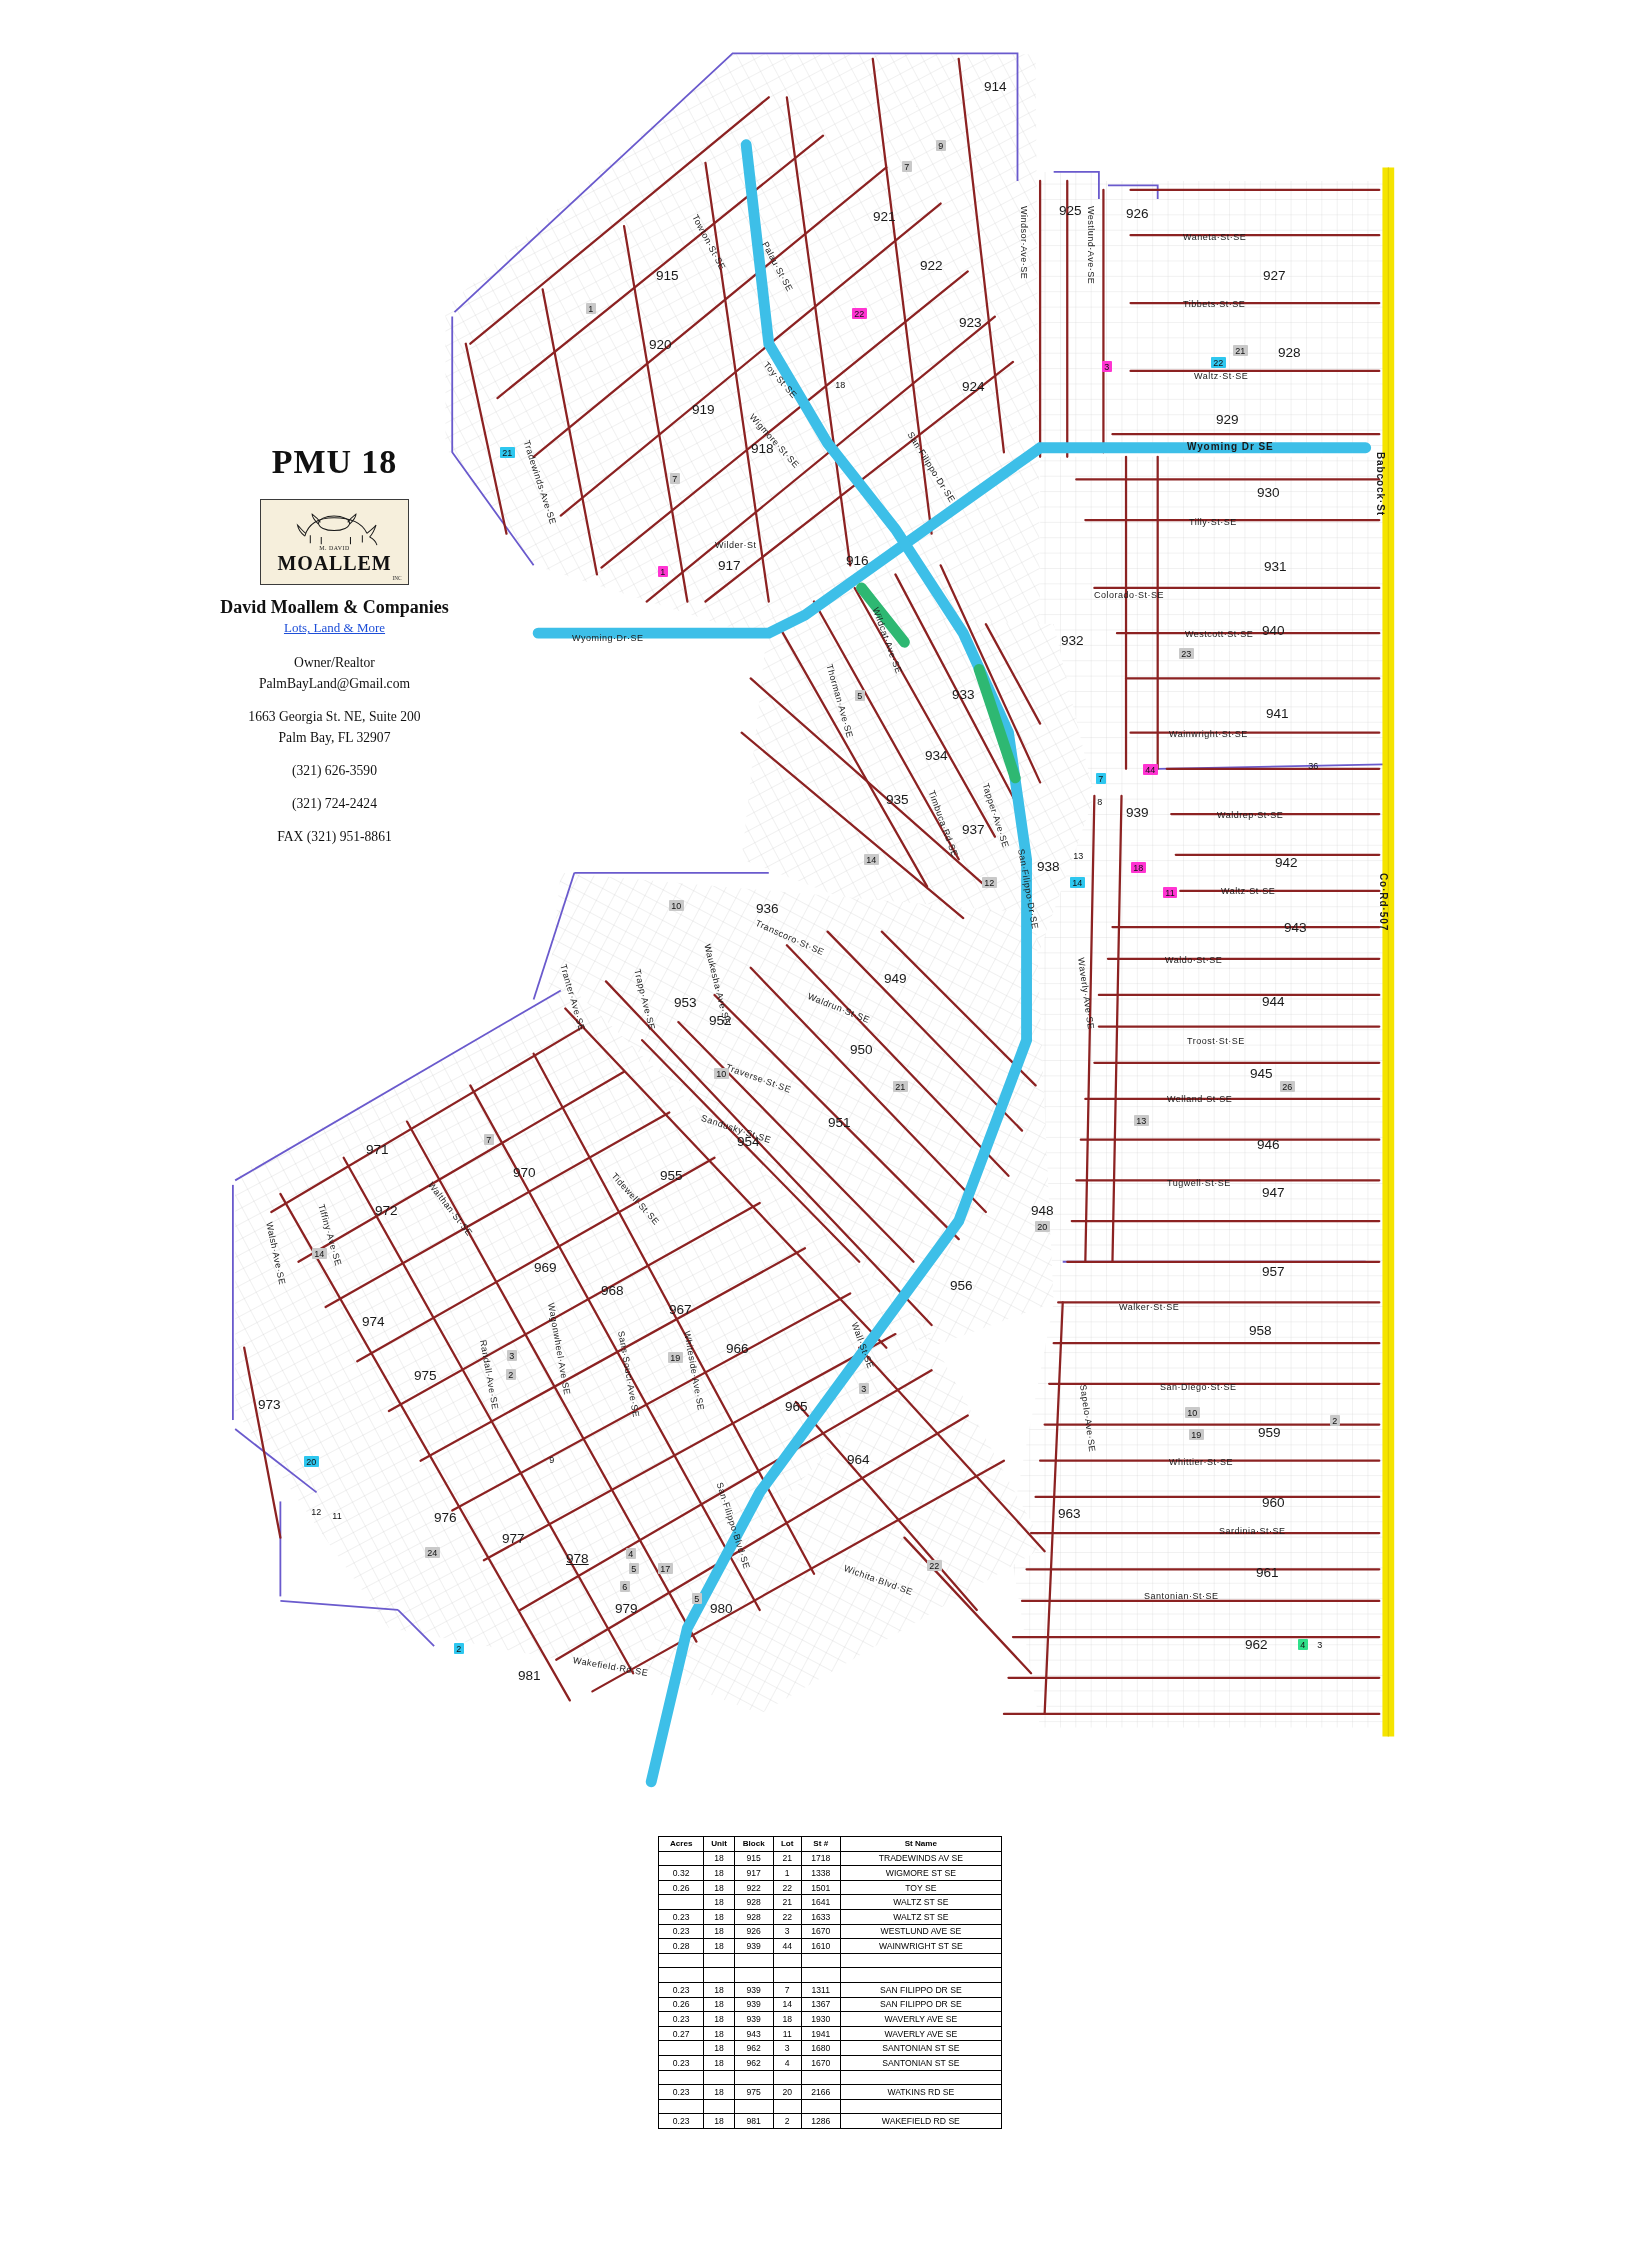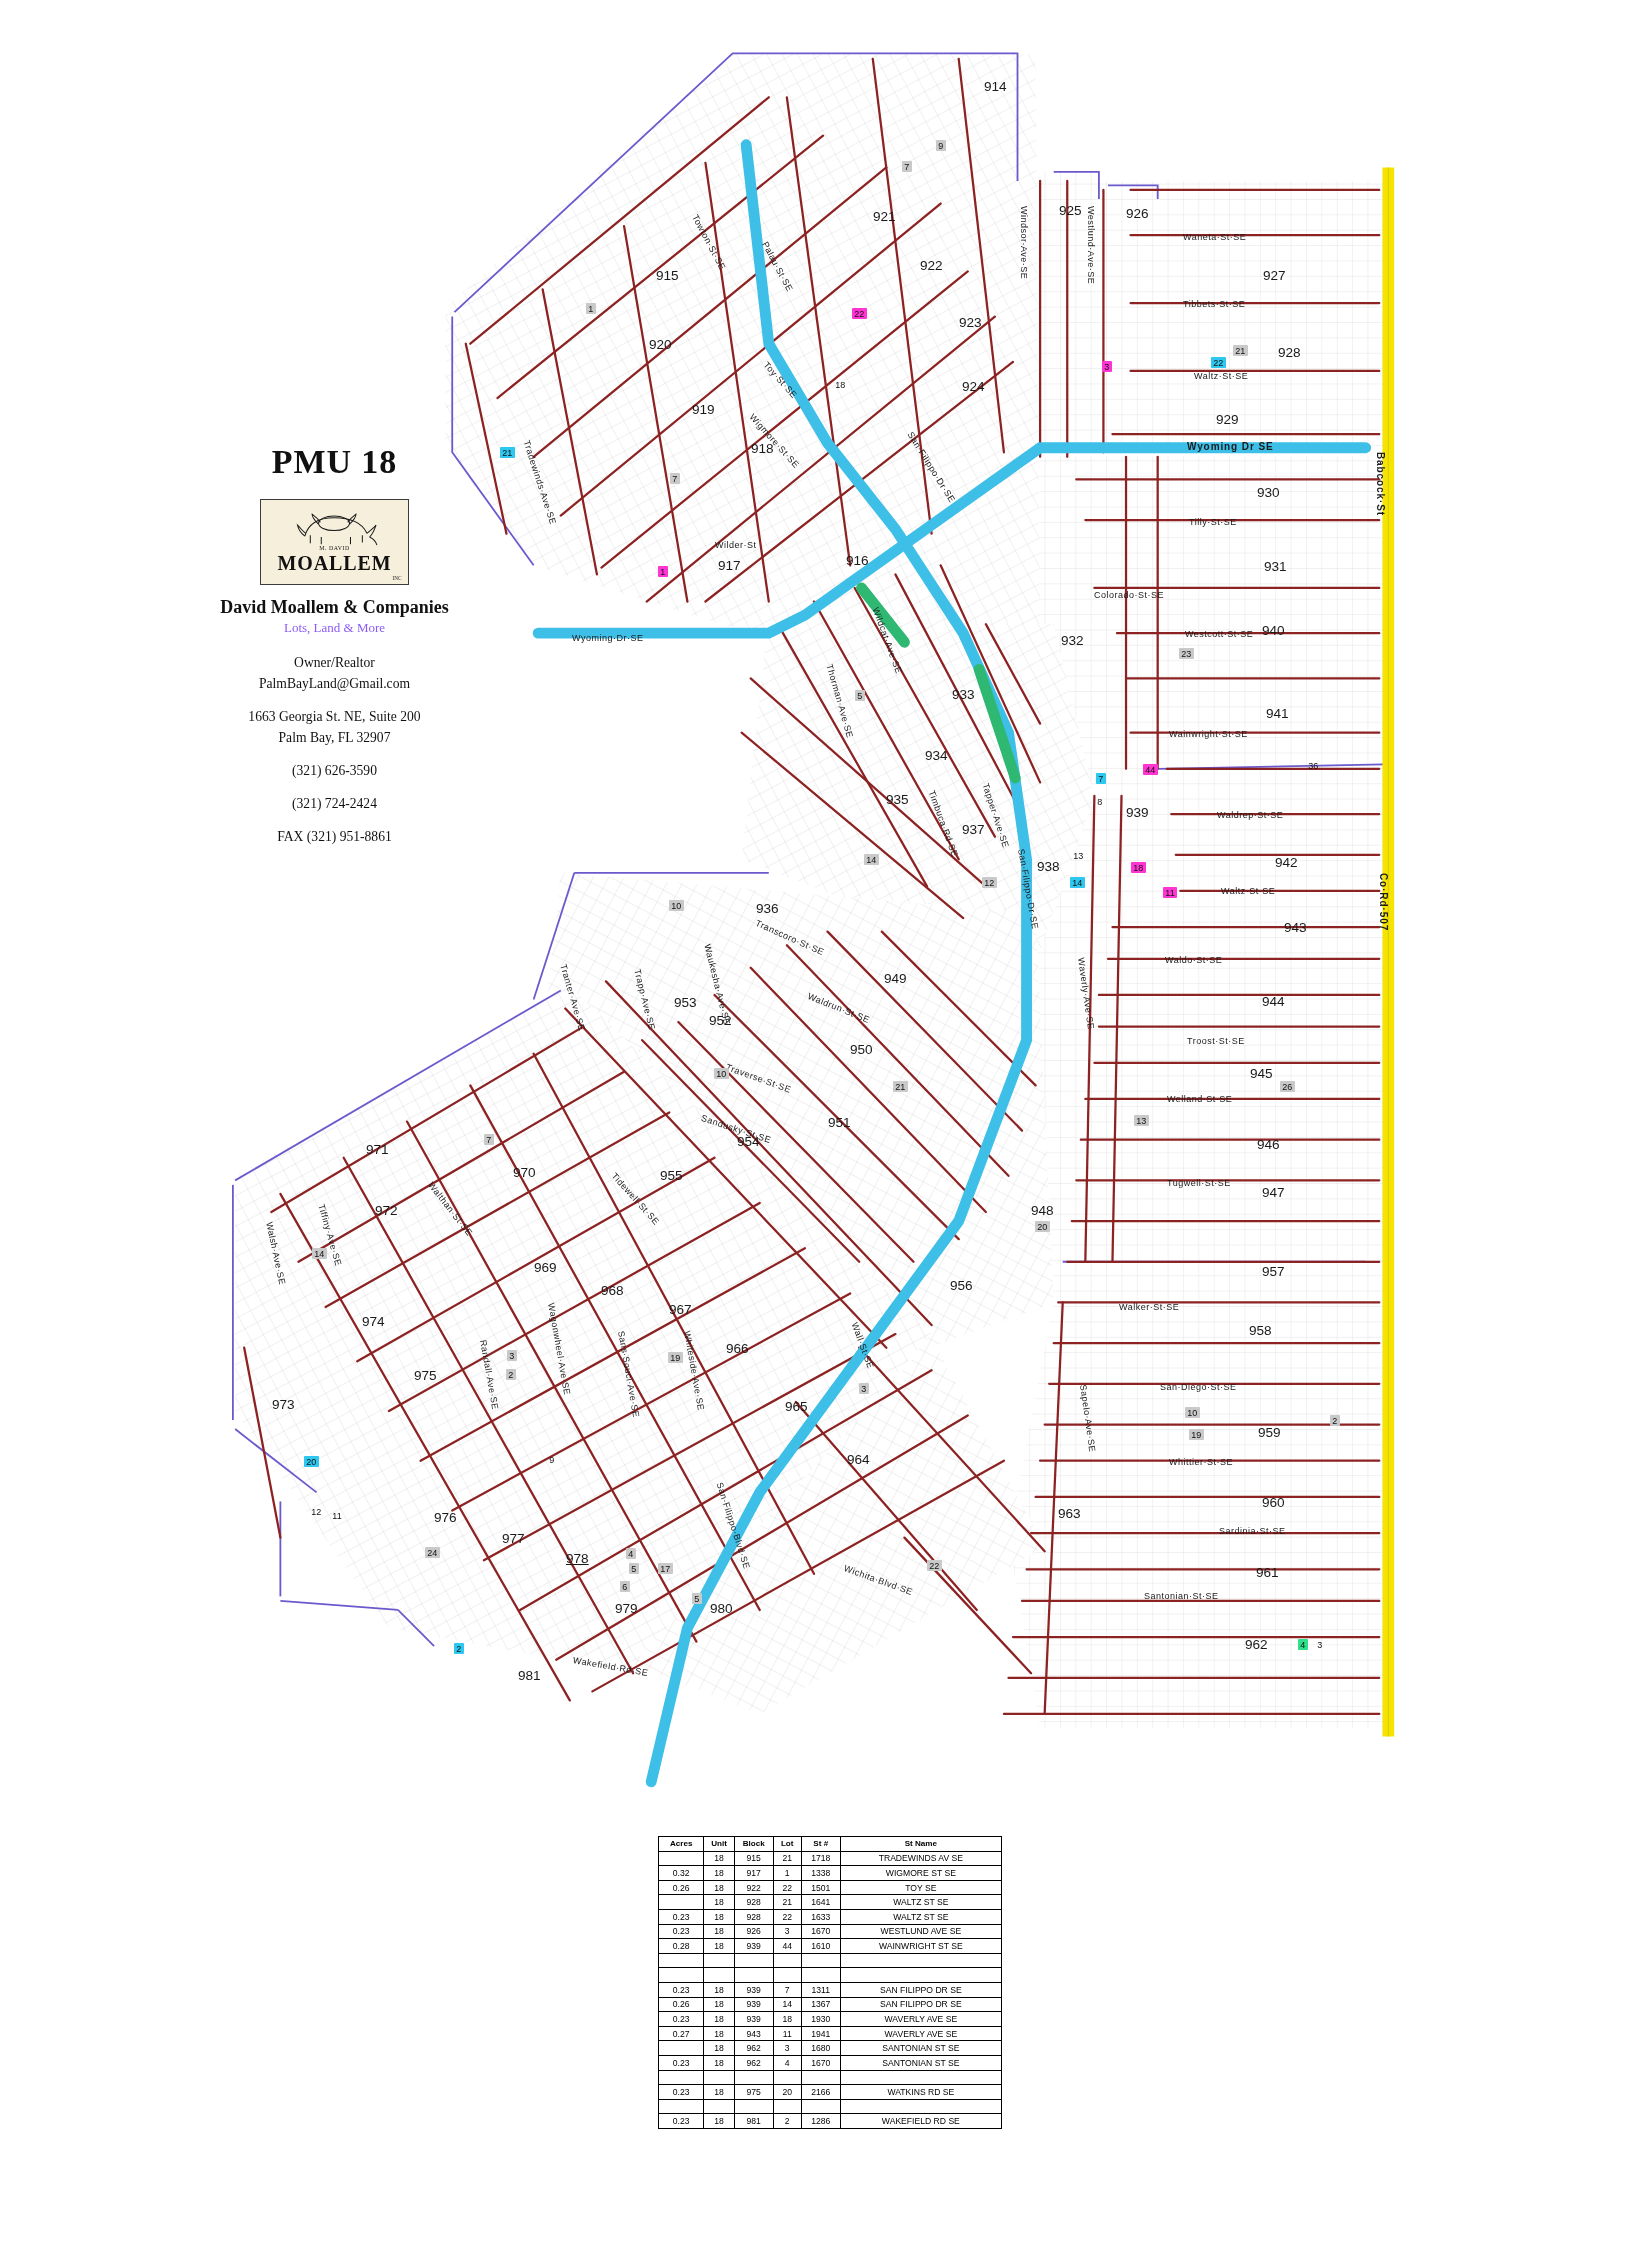--- a/index.html
+++ b/index.html
@@ -88,22 +88,23 @@
   .company-name {
     font-family: "Liberation Serif", serif;
     font-size: 18px;
     font-weight: bold;
     color: #111;
     margin-bottom: 2.7px;
   }
   .company-tag {
     font-family: "Liberation Serif", serif;
     font-size: 13px;
-    color: #8b5cf6;
+    color: #1d4ed8;
     margin-bottom: 19px;
+    text-decoration: underline;
   }
   .contact-line {
     font-family: "Liberation Serif", serif;
     font-size: 13.6px;
     color: #111;
     margin-bottom: 4.5px;
   }
   .contact-gap {
     height: 12.7px;
   }
@@ -440,21 +441,21 @@
       <div class="lbl block-num" style="left: 375px; top: 1203px;">972</div>
       <div class="lbl block-num" style="left: 1262px; top: 1264px;">957</div>
       <div class="lbl block-num" style="left: 534px; top: 1260px;">969</div>
       <div class="lbl block-num" style="left: 601px; top: 1283px;">968</div>
       <div class="lbl block-num" style="left: 950px; top: 1278px;">956</div>
       <div class="lbl block-num" style="left: 669px; top: 1302px;">967</div>
       <div class="lbl block-num" style="left: 362px; top: 1314px;">974</div>
       <div class="lbl block-num" style="left: 1249px; top: 1323px;">958</div>
       <div class="lbl block-num" style="left: 726px; top: 1341px;">966</div>
       <div class="lbl block-num" style="left: 414px; top: 1368px;">975</div>
-      <div class="lbl block-num" style="left: 272px; top: 1397px;">973</div>
+      <div class="lbl block-num" style="left: 258px; top: 1397px;">973</div>
       <div class="lbl block-num" style="left: 1258px; top: 1425px;">959</div>
       <div class="lbl block-num" style="left: 785px; top: 1399px;">965</div>
       <div class="lbl block-num" style="left: 847px; top: 1452px;">964</div>
       <div class="lbl block-num" style="left: 1058px; top: 1506px;">963</div>
       <div class="lbl block-num" style="left: 1262px; top: 1495px;">960</div>
       <div class="lbl block-num" style="left: 434px; top: 1510px;">976</div>
       <div class="lbl block-num" style="left: 502px; top: 1531px;">977</div>
       <div class="lbl block-num" style="left: 566px; top: 1551px; text-decoration: underline;">978</div>
       <div class="lbl block-num" style="left: 1256px; top: 1565px;">961</div>
       <div class="lbl block-num" style="left: 615px; top: 1601px;">979</div>

